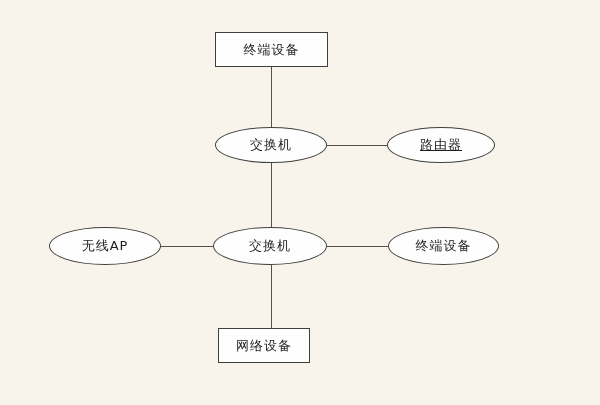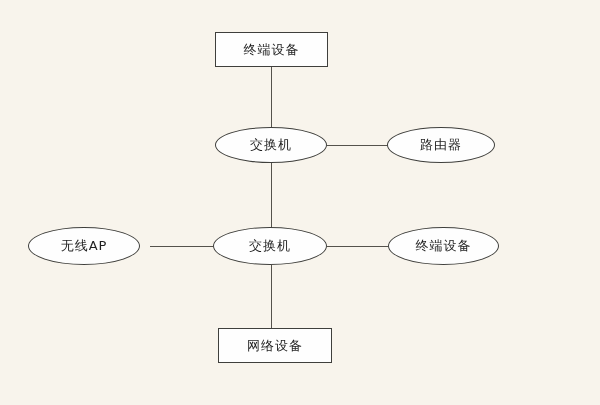--- a/index.html
+++ b/index.html
@@ -56,33 +56,33 @@
   <div class="edge v" style="left:271px; top:265px; height:64px;"></div>
 
   <div class="node rect-node" style="left:215px; top:32px; width:113px; height:35px;">
     <span class="node-label">终端设备</span>
   </div>
 
   <div class="node ellipse-node" style="left:215px; top:127px; width:112px; height:36px;">
     <span class="node-label">交换机</span>
   </div>
 
-  <div class="node ellipse-node" style="left:387px; top:127px; width:108px; height:36px;">
+  <div class="node ellipse-node" style="left:387px; top:127px; width:108px; height:36px;text-decoration:underline;">
     <span class="node-label">路由器</span>
   </div>
 
-  <div class="node ellipse-node" style="left:28px; top:227px; width:112px; height:38px;">
+  <div class="node ellipse-node" style="left:49px; top:227px; width:112px; height:38px;">
     <span class="node-label">无线AP</span>
   </div>
 
   <div class="node ellipse-node" style="left:213px; top:227px; width:114px; height:38px;">
     <span class="node-label">交换机</span>
   </div>
 
   <div class="node ellipse-node" style="left:388px; top:227px; width:111px; height:38px;">
     <span class="node-label">终端设备</span>
   </div>
 
-  <div class="node rect-node" style="left:218px; top:328px; width:114px; height:35px;">
+  <div class="node rect-node" style="left:218px; top:328px; width:92px; height:35px;">
     <span class="node-label">网络设备</span>
   </div>
 
 </div>
 
 </body></html>

